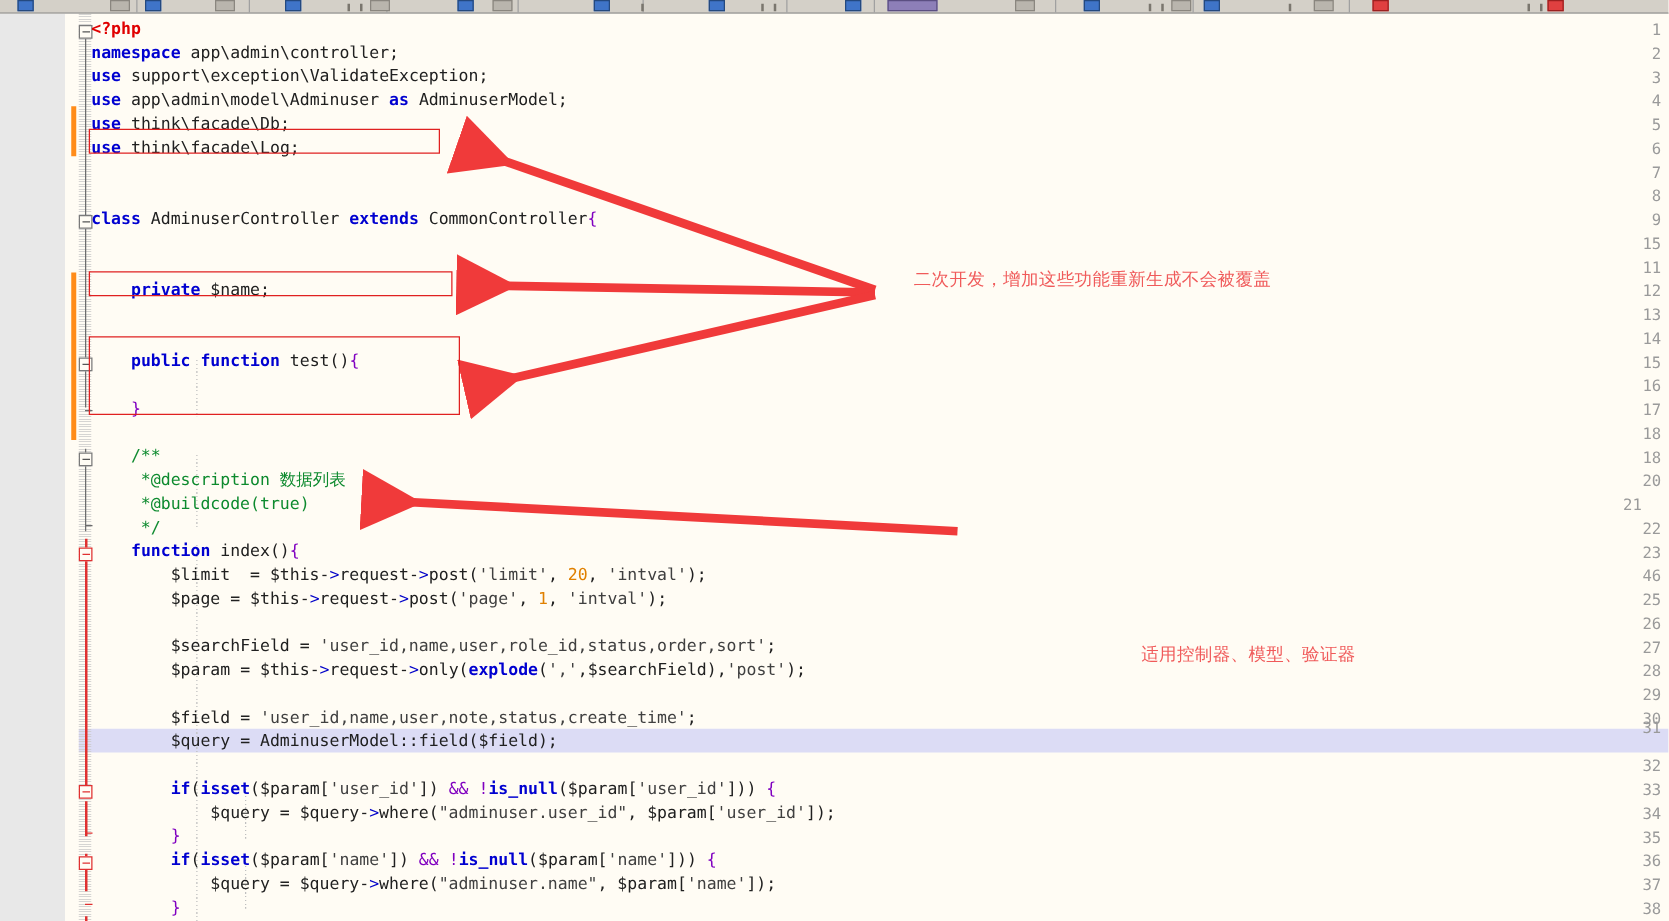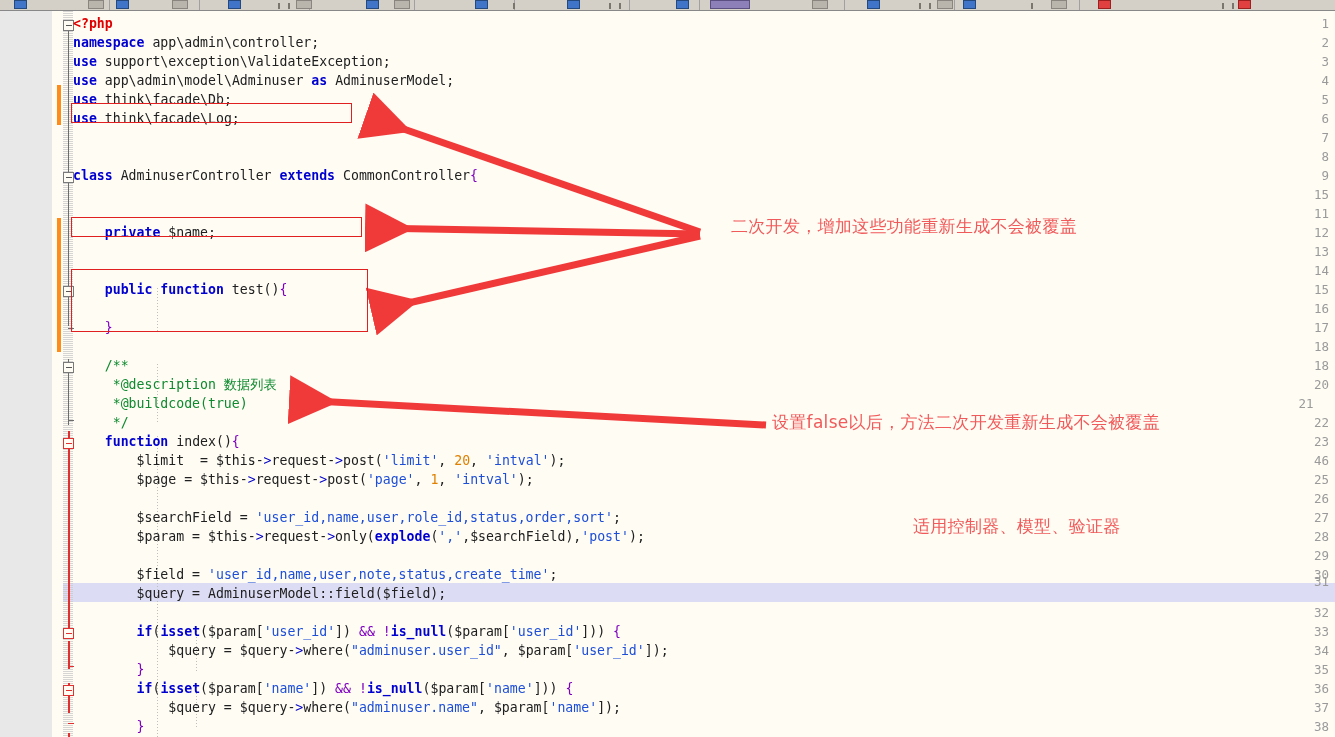--- a/index.html
+++ b/index.html
@@ -161,42 +161,42 @@
         to bottom,
         #bfbfbf 0px, #bfbfbf 1px,
         transparent 1px, transparent 3px
       );
   }
 
   
   .kw    { color: #0000d0; font-weight: bold; }
   .kw2   { color: #0000c8; }
   .tag   { color: #e00000; font-weight: bold; }
-  .str   { color: #1d4ed8; }
+  .str   { color: #404040; }
   .num   { color: #e08000; }
   .cmt   { color: #0d8a2e; }
   .punct { color: #8000c0; }
   .plain { color: #202020; }
 
   
   #overlay {
     position: absolute; left: 0; top: 0;
     width: 1335px; height: 737px;
     pointer-events: none;
   }
   .annbox {
     position: absolute;
     border: 1.4px solid #e02020;
     background: transparent;
   }
   .anntext {
     position: absolute;
     color: #f05a5a;
     font-family: "DejaVu Sans", sans-serif;
-    font-size: 17px;
+    font-size: 14px;
     white-space: nowrap;
     letter-spacing: .3px;
   }
 </style>
 </head>
 <body>
 
 <div id="root">
 
   <div id="toolbar">
@@ -352,16 +352,15 @@
       <line x1="700" y1="236" x2="378" y2="310" stroke="#f03a3a" stroke-width="7" marker-end="url(#ah)"></line>
 
       <line x1="766" y1="425" x2="296" y2="400" stroke="#f03a3a" stroke-width="7" marker-end="url(#ah)"></line>
     </svg>
 
     <div class="annbox" style="left:71px;  top:103px; width:281px; height:20px;"></div>
     <div class="annbox" style="left:71px;  top:217px; width:291px; height:20px;"></div>
     <div class="annbox" style="left:71px;  top:269px; width:297px; height:63px;"></div>
 
     <div class="anntext" style="left:731px; top:215px;">二次开发，增加这些功能重新生成不会被覆盖</div>
-    <div class="anntext" style="left:772px; top:411px;">设置false以后，方法二次开发重新生成不会被覆盖</div>
     <div class="anntext" style="left:913px; top:515px;font-family:Liberation Mono, monospace;">适用控制器、模型、验证器</div>
   </div>
 </div>
 
 </body></html>

